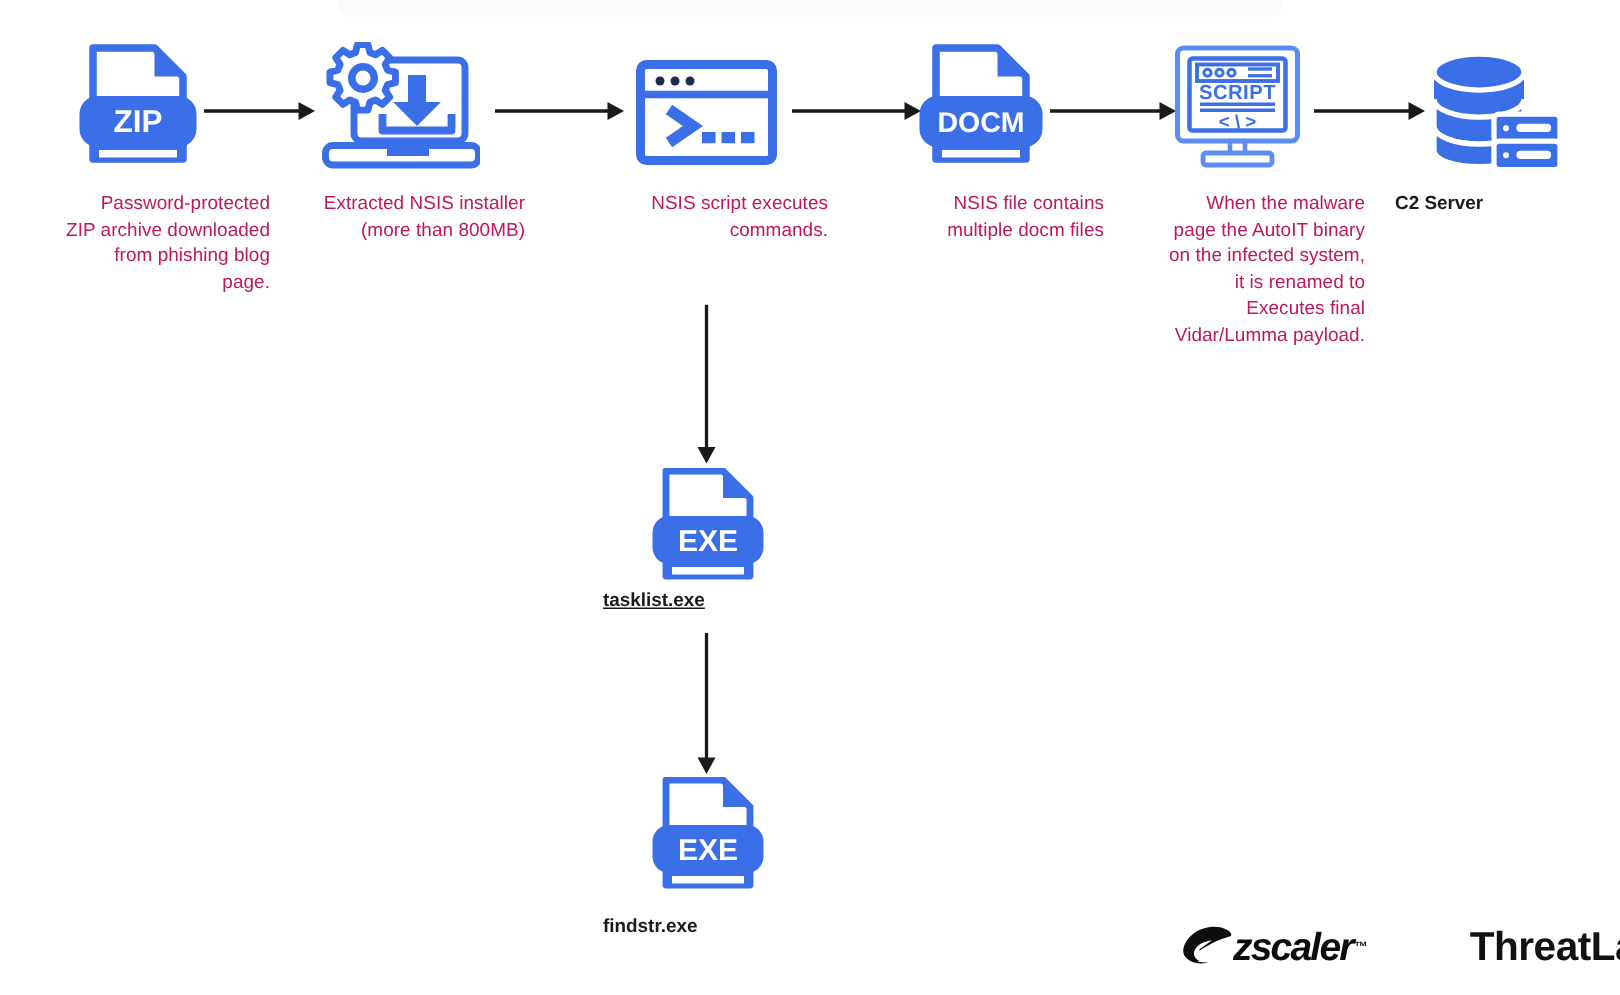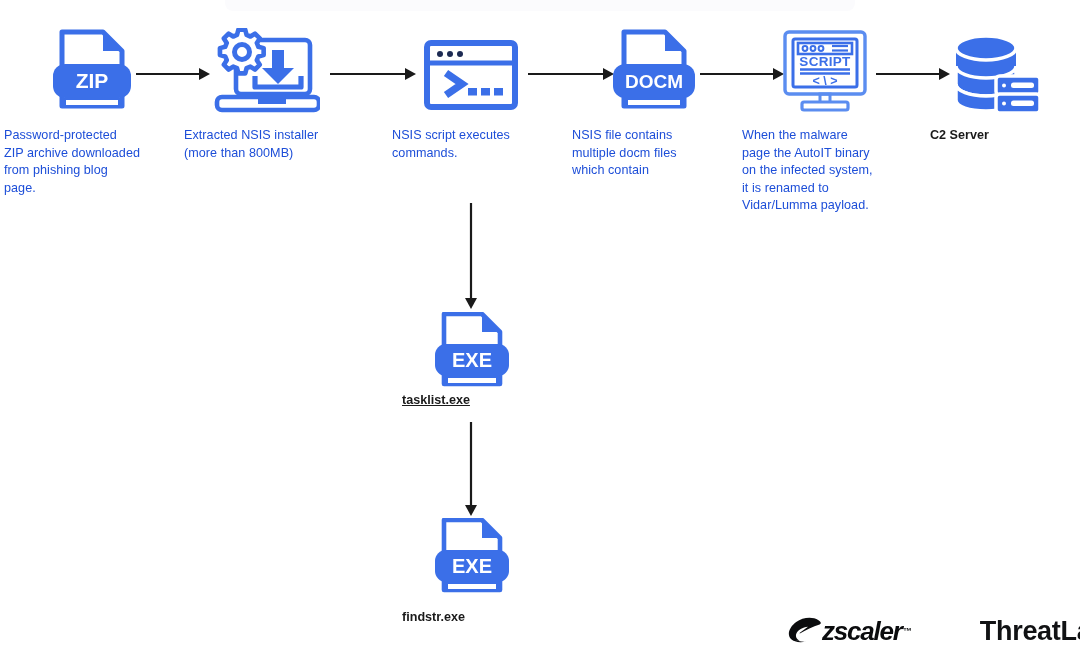--- a/index.html
+++ b/index.html
@@ -34,24 +34,24 @@
   .node {
     position: absolute;
   }
   .icon-box {
     position: absolute;
     left: 0;
     top: 0;
   }
   .caption {
     position: absolute;
-    text-align: left;
+    text-align: right;
     font-size: 12.6px;
     line-height: 17.6px;
-    color: #1d4ed8;
+    color: #be185d;
     letter-spacing: 0.05px;
   }
   .caption .em {
     font-style: italic;
   }
   .label-bold {
     position: absolute;
     font-size: 12.6px;
     line-height: 16px;
     font-weight: bold;
@@ -173,21 +173,20 @@
       <path d="M55 4 L74 23 H55 Z" fill="#3b6fe8"></path>
       <rect x="3" y="36" width="82" height="34" rx="12" fill="#3b6fe8"></rect>
       <rect x="14" y="70" width="60" height="8" fill="#3b6fe8"></rect>
       <rect x="18" y="72" width="52" height="5" fill="#ffffff"></rect>
       <text x="44" y="60" text-anchor="middle" font-family="Liberation Sans, sans-serif" font-size="19" font-weight="bold" fill="#ffffff">DOCM</text>
     </svg>
   </div>
   <div class="caption" style="left:572px; top:127px; width:164px;">
     <div>NSIS file contains</div>
     <div>multiple docm files</div>
-    <div>which contain</div>
   </div>
 
   <svg class="arrow" style="left:700px; top:64px;" width="86" height="20" viewBox="0 0 86 20">
     <line x1="0" y1="10" x2="74" y2="10" stroke="#1a1a1a" stroke-width="2.2"></line>
     <path d="M73 4 L84 10 L73 16 Z" fill="#1a1a1a"></path>
   </svg>
 
   <div class="node" style="left:782px; top:28px; width:86px; height:86px;">
     <svg class="icon-box" width="86" height="86" viewBox="0 0 86 86">
       <rect x="3" y="4" width="80" height="62" rx="4" fill="#ffffff" stroke="#5b8df0" stroke-width="3.4"></rect>
@@ -204,20 +203,21 @@
       <text x="43" y="57" text-anchor="middle" font-family="Liberation Sans, sans-serif" font-size="12.5" font-weight="bold" fill="#3b6fe8">&lt; \ &gt;</text>
       <rect x="38" y="66" width="10" height="9" fill="none" stroke="#5b8df0" stroke-width="3"></rect>
       <rect x="20" y="74" width="46" height="8" rx="2" fill="#ffffff" stroke="#5b8df0" stroke-width="3.2"></rect>
     </svg>
   </div>
   <div class="caption" style="left:742px; top:127px; width:168px;">
     <div>When the malware</div>
     <div>page the AutoIT binary</div>
     <div>on the infected system,</div>
     <div>it is renamed to</div>
+    <div>Executes final</div>
     <div>Vidar/Lumma payload.</div>
   </div>
 
   <svg class="arrow" style="left:876px; top:64px;" width="76" height="20" viewBox="0 0 76 20">
     <line x1="0" y1="10" x2="64" y2="10" stroke="#1a1a1a" stroke-width="2.2"></line>
     <path d="M63 4 L74 10 L63 16 Z" fill="#1a1a1a"></path>
   </svg>
 
   <div class="node" style="left:952px; top:26px; width:94px; height:88px;">
     <svg class="icon-box" width="94" height="88" viewBox="0 0 94 88">

